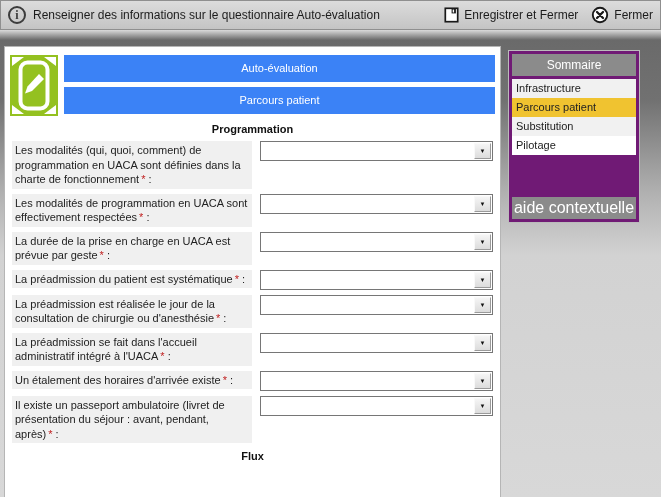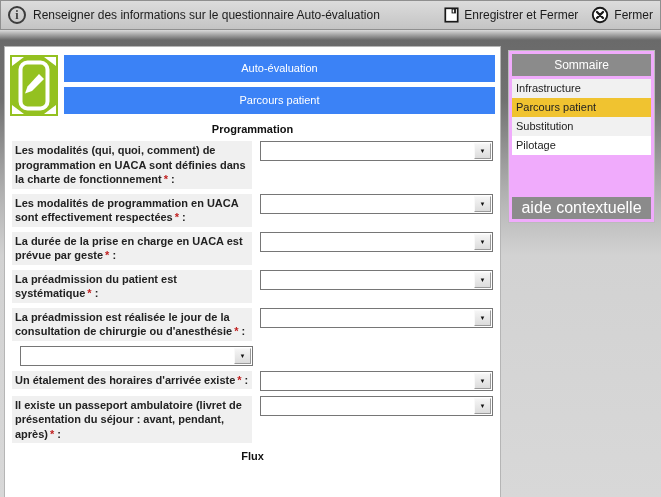--- a/index.html
+++ b/index.html
@@ -43,43 +43,43 @@
   .doc-icon { flex: none; display: block; }
   .head-bars { flex: 1; margin-left: 6px; display: flex; flex-direction: column; gap: 5px; }
   .gray-bar {
     height: 27px; line-height: 27px; background: #3b82f6; color: #ffffff;
     text-align: center; font-size: 11px;
   }
   .section-heading {
     text-align: center; font-weight: bold; font-size: 11px; color: #111;
     margin: 7px 0 6px 0;
   }
-  .q-row { display: flex; align-items: flex-start; margin: 0 2px 5px 2px; font-weight: bold; }
+  .q-row { display: flex; align-items: flex-start; margin: 0 2px 5px 2px; }
   .q-label {
     width: 244px; background: #f0f0f0; color: #222; font-size: 11px;
     line-height: 1.32; padding: 2px 3px; min-height: 18px;
   }
   .req { color: #c02020; margin-left: 2px; }
   .combo {
     margin-left: 8px; width: 233px; height: 20px; background: #ffffff;
     border: 1px solid #767676; position: relative; flex: none;
   }
   .combo-value { font-size: 11px; color: #222; padding: 2px 4px; display: block; }
   .combo-btn {
     position: absolute; right: 1px; top: 1px; bottom: 1px; width: 17px;
     background: linear-gradient(#f5f5f5, #dcdcdc);
     border: 1px solid #9a9a9a; border-top-color: #f9f9f9; border-left-color: #f9f9f9;
     display: flex; align-items: center; justify-content: center;
   }
   .combo-arrow { font-size: 6px; color: #111; line-height: 1; }
 
   
   .sidebar {
-    position: absolute; left: 508px; top: 50px; width: 147px; height: 173px;
-    background: #f0abfc; border: 1px solid #bbbbbb; padding: 3px;
+    position: absolute; left: 508px; top: 50px; width: 132px; height: 173px;
+    background: #701a75; border: 1px solid #bbbbbb; padding: 3px;
     display: flex; flex-direction: column;
   }
   .side-title {
     height: 22px; line-height: 22px; background: #8b8b8b; color: #fff;
     text-align: center; font-size: 12px; margin-bottom: 3px; flex: none;
   }
   .side-item {
     height: 19px; line-height: 19px; font-size: 11px; color: #222;
     padding-left: 4px; background: #ffffff; cursor: default; flex: none;
     white-space: nowrap; overflow: hidden;
@@ -173,20 +173,21 @@
       <div class="q-row">
         <div class="q-label"><span>La préadmission est réalisée le jour de la consultation de chirurgie ou d'anesthésie</span><span class="req">*</span><span> :</span></div>
         <div class="combo">
           <span class="combo-value"></span>
           <span class="combo-btn">
             <span class="combo-arrow">▼</span>
           </span>
         </div>
       </div>
       <div class="q-row">
+        <div class="q-label"><span>La préadmission se fait dans l'accueil administratif intégré à l'UACA</span><span class="req">*</span><span> :</span></div>
         <div class="combo">
           <span class="combo-value"></span>
           <span class="combo-btn">
             <span class="combo-arrow">▼</span>
           </span>
         </div>
       </div>
       <div class="q-row">
         <div class="q-label"><span>Un étalement des horaires d'arrivée existe</span><span class="req">*</span><span> :</span></div>
         <div class="combo">

